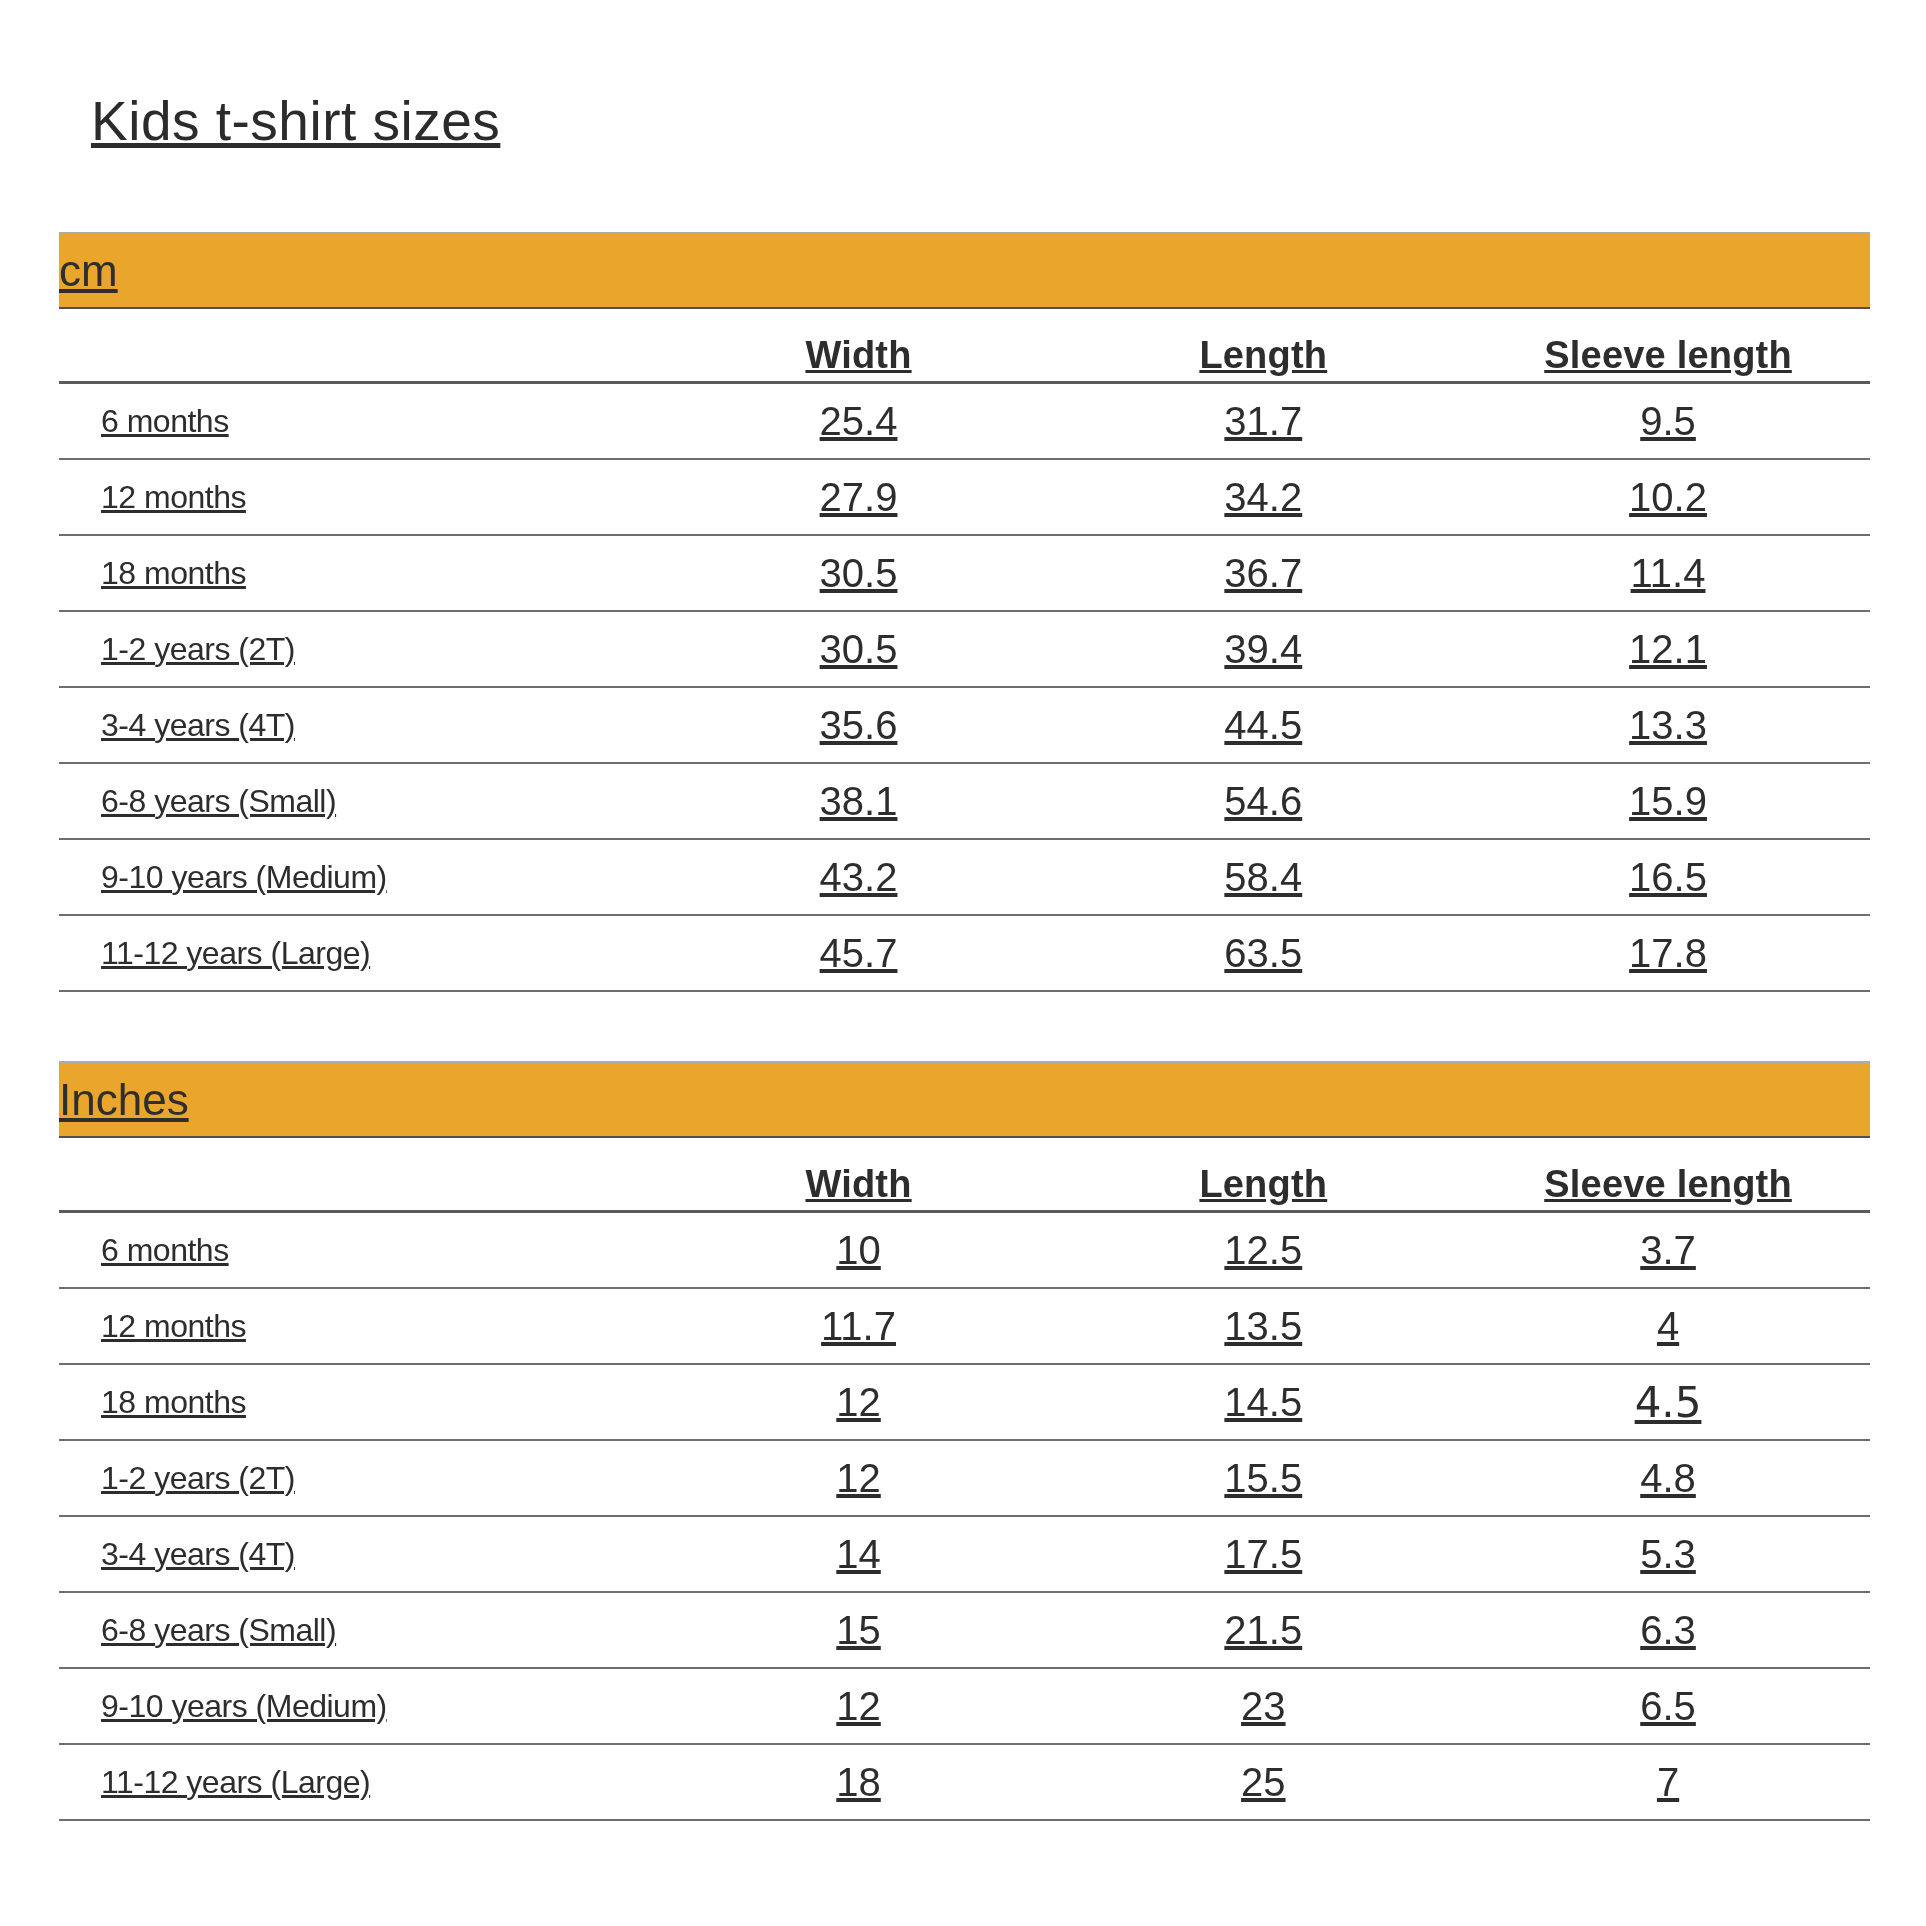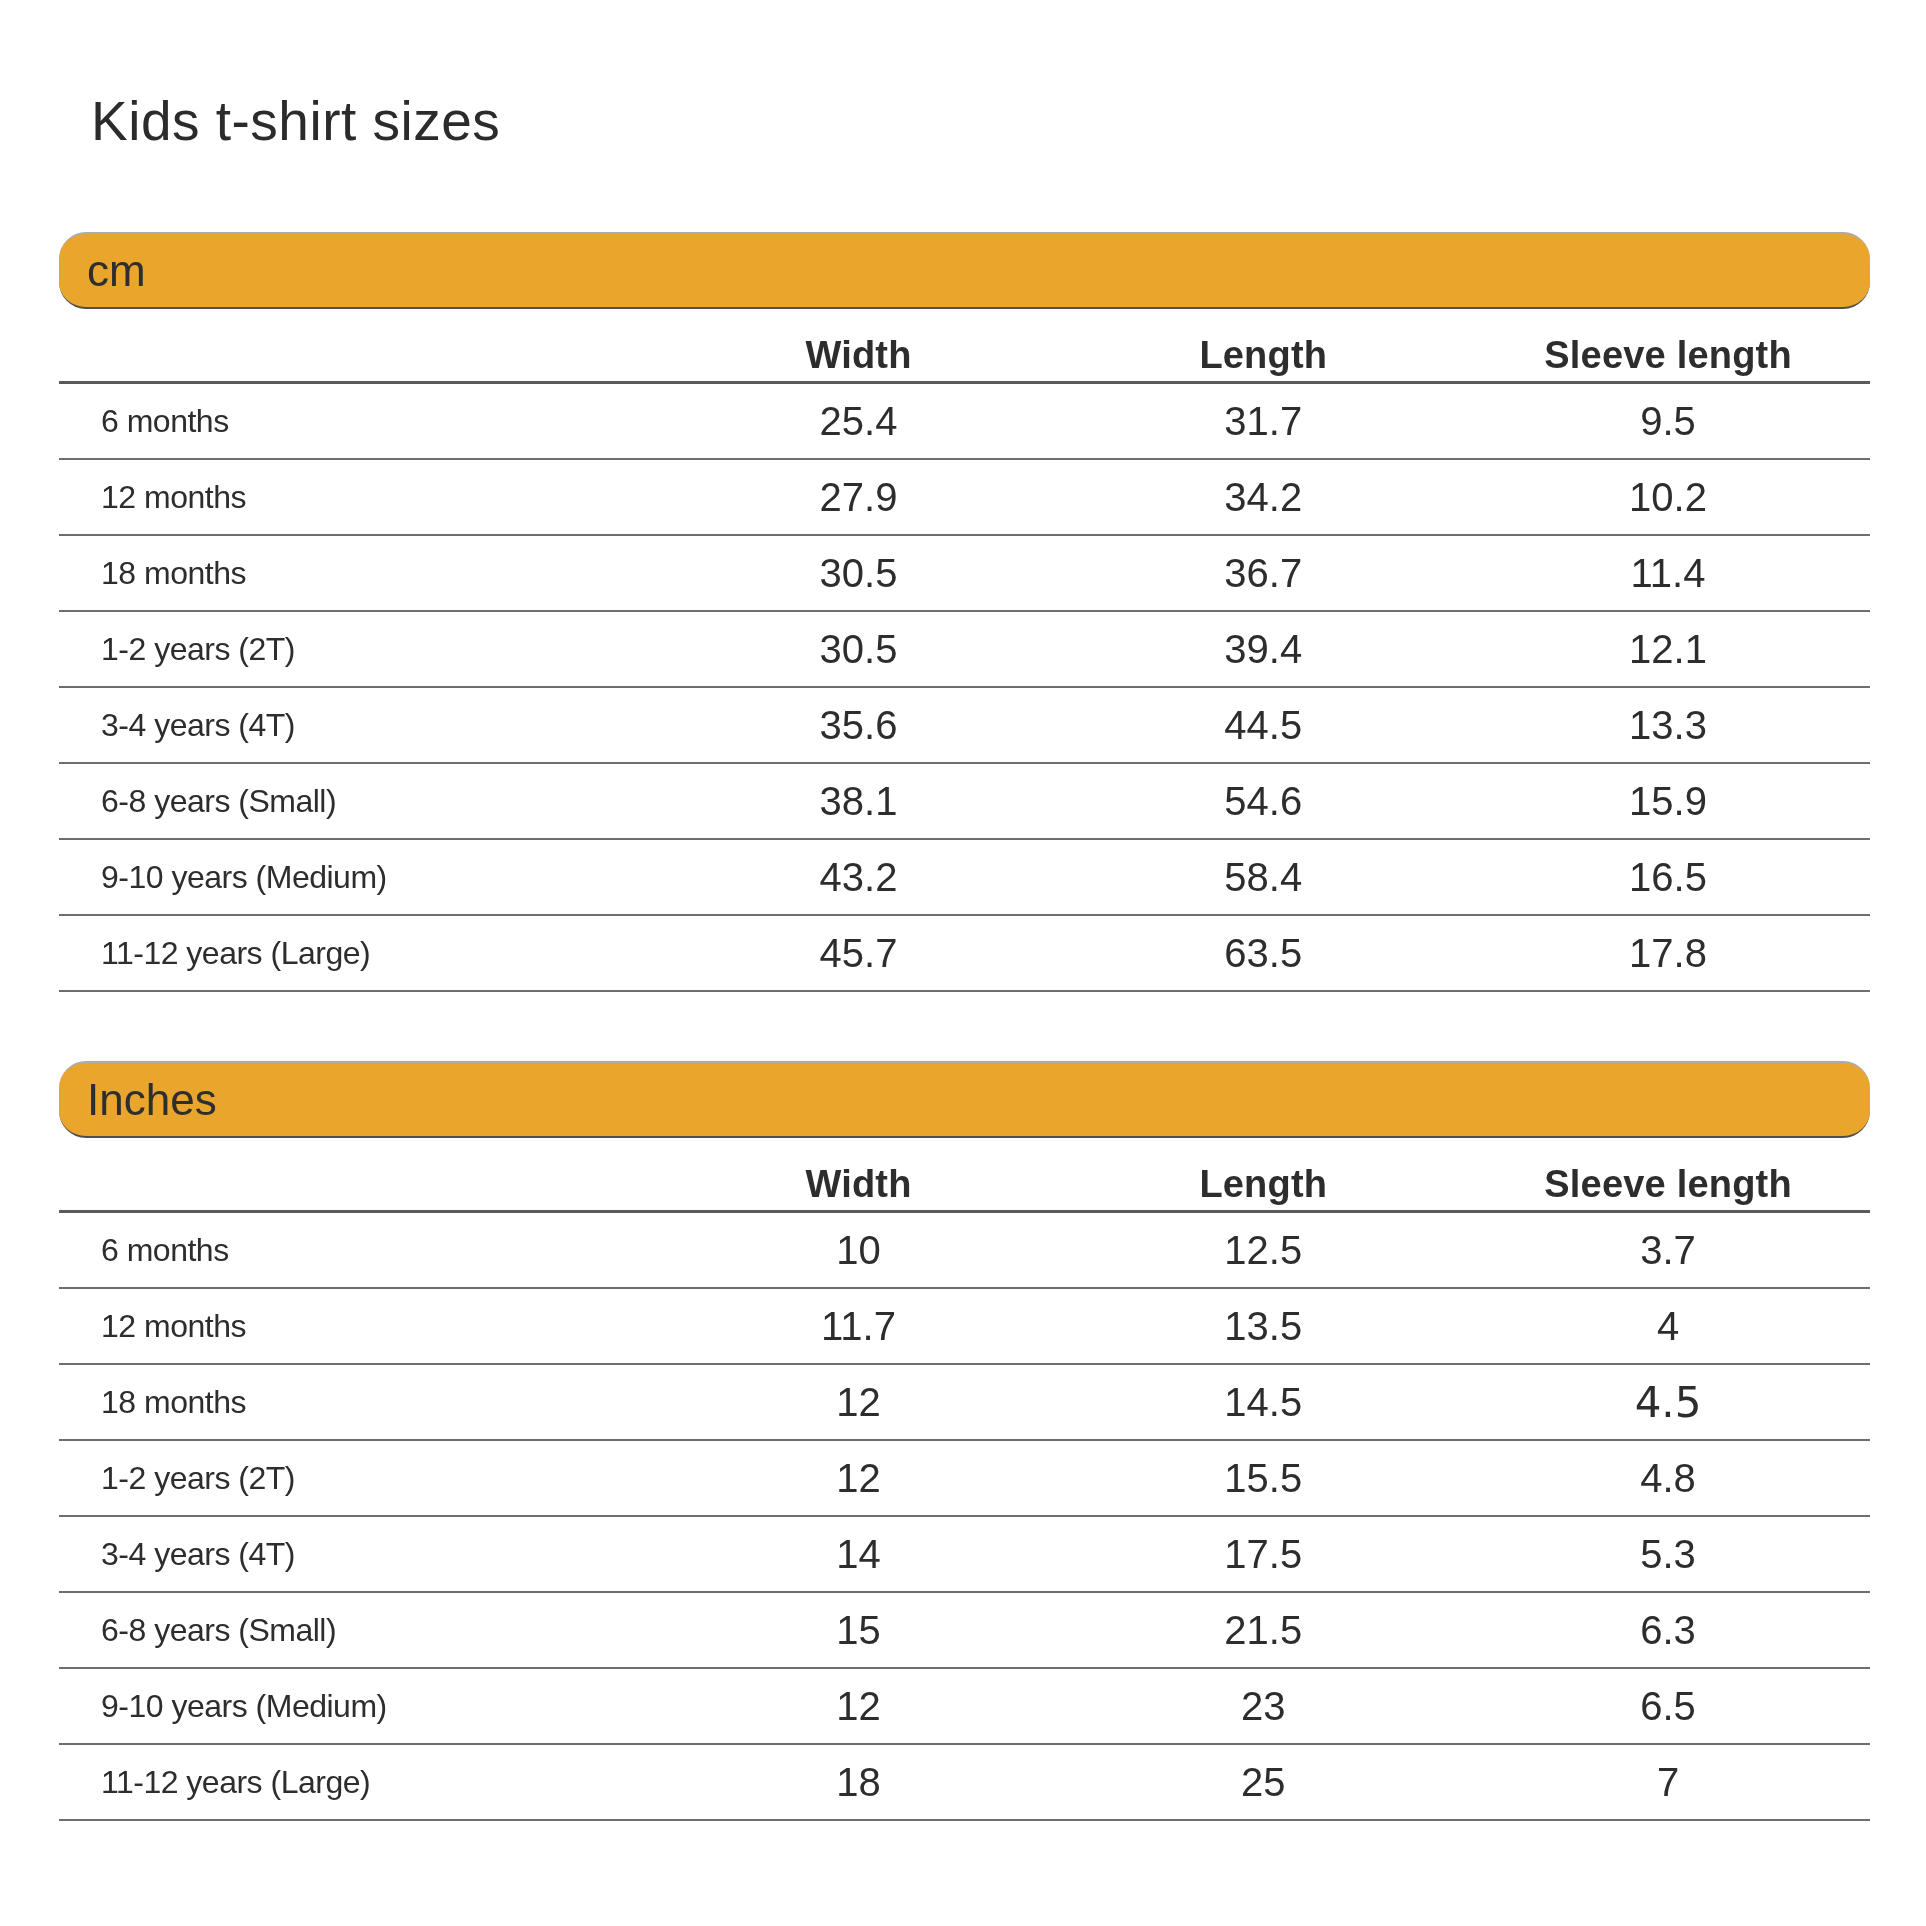--- a/index.html
+++ b/index.html
@@ -9,41 +9,39 @@
     --bar-top-line:#ABABAB;
     --bar-bottom-line:#4F4F4F;
   }
   html,body{margin:0;padding:0;background:#ffffff;}
   body{
     width:1927px;height:1927px;
     font-family:"Liberation Sans", sans-serif;
     color:var(--text);
     overflow:hidden;
   }
-  .content{padding:0 57px 0 59px;}
+  .content{padding:0 57px 0 59px;text-decoration:underline;}
   h1.page-title{
     margin:87px 0 0 32px;
     font-size:55px;
     line-height:69px;
     font-weight:400;
     letter-spacing:0.5px;
     color:#2B2B2B;
   }
   .size-table{margin-top:76px;}
   .size-table + .size-table{margin-top:69px;}
   .unit-bar{
     height:73px;
     background:var(--accent);
     border-top:2px solid var(--bar-top-line);
     border-bottom:2px solid var(--bar-bottom-line);
     display:flex;
     align-items:center;
-    padding-left:28px;
     box-sizing:content-box;
-    border-radius:27px;
   }
   .unit-bar .unit-label{
     font-size:44px;
     color:#2E2E2E;
   }
   .grid-row{
     display:grid;
     grid-template-columns:33% 22.3% 22.4% 22.3%;
     align-items:center;
     height:74px;

